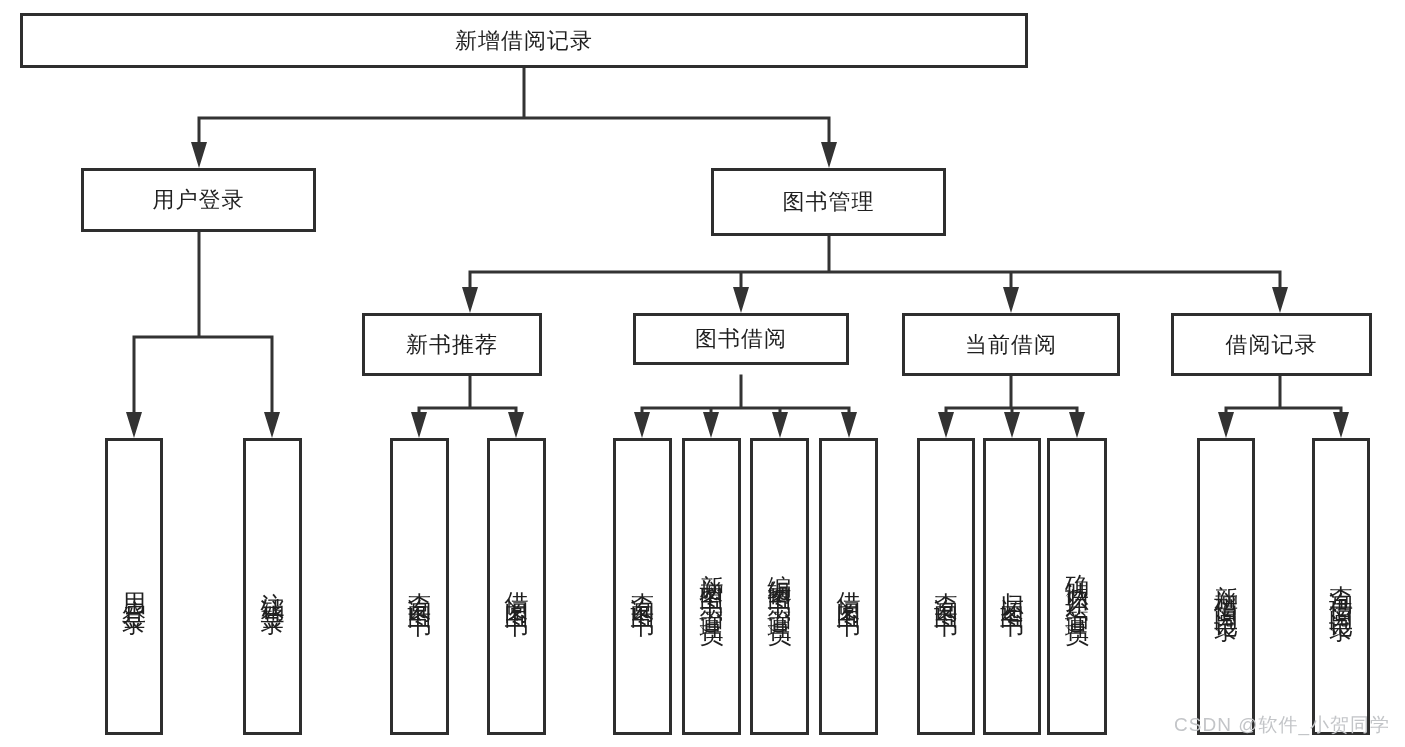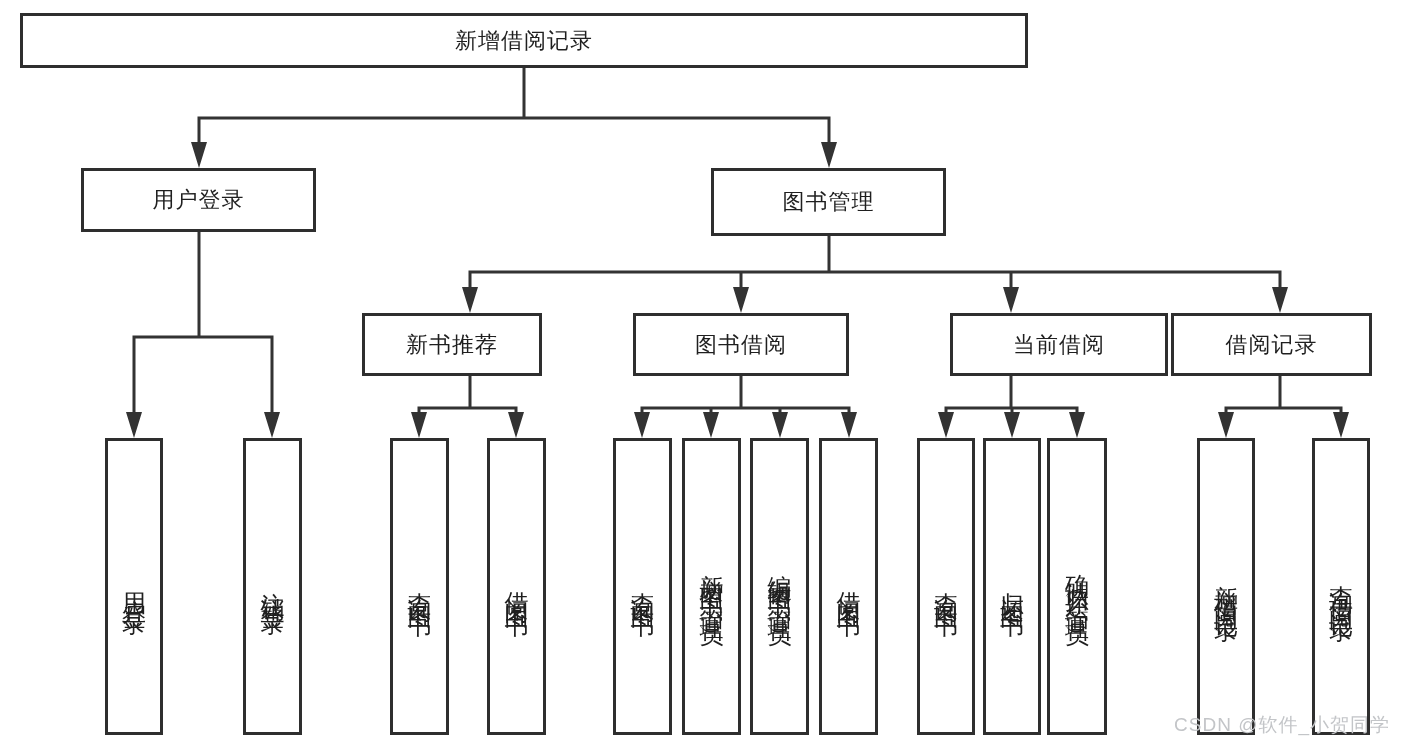--- a/index.html
+++ b/index.html
@@ -91,24 +91,24 @@
   <div class="node lvl-h" style="left:81px; top:168px; width:235px; height:64px;">
     <span class="lbl">用户登录</span>
   </div>
   <div class="node lvl-h" style="left:711px; top:168px; width:235px; height:68px;">
     <span class="lbl">图书管理</span>
   </div>
 
   <div class="node lvl-h" style="left:362px; top:313px; width:180px; height:63px;">
     <span class="lbl">新书推荐</span>
   </div>
-  <div class="node lvl-h" style="left:633px; top:313px; width:216px; height:63px;">
+  <div class="node lvl-h" style="left:633px; top:313px; width:216px; height:52px;">
     <span class="lbl">图书借阅</span>
   </div>
-  <div class="node lvl-h" style="left:902px; top:313px; width:218px; height:63px;margin-left:48px;">
+  <div class="node lvl-h" style="left:902px; top:313px; width:218px; height:63px;">
     <span class="lbl">当前借阅</span>
   </div>
   <div class="node lvl-h" style="left:1171px; top:313px; width:201px; height:63px;">
     <span class="lbl">借阅记录</span>
   </div>
 
   <div class="node lvl-v" style="left:105px; top:438px; width:58px; height:297px;">
     <span class="lbl">用户登录</span>
   </div>
   <div class="node lvl-v" style="left:243px; top:438px; width:59px; height:297px;">

